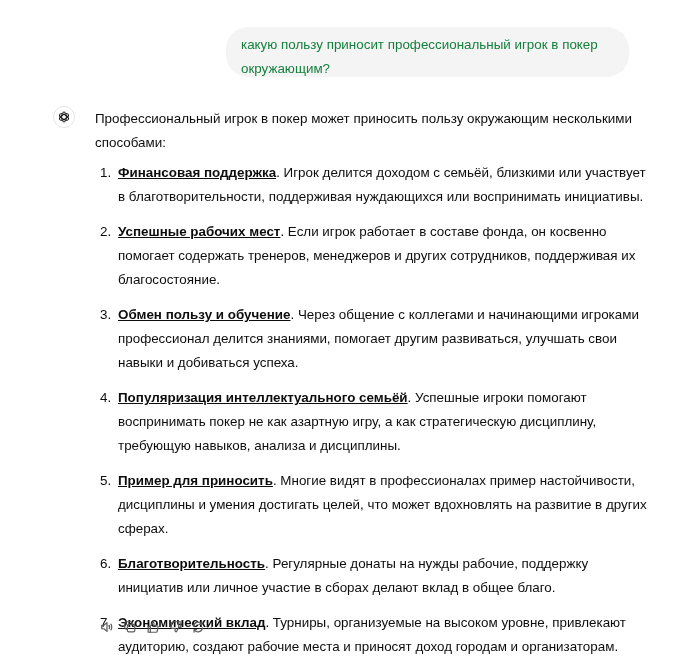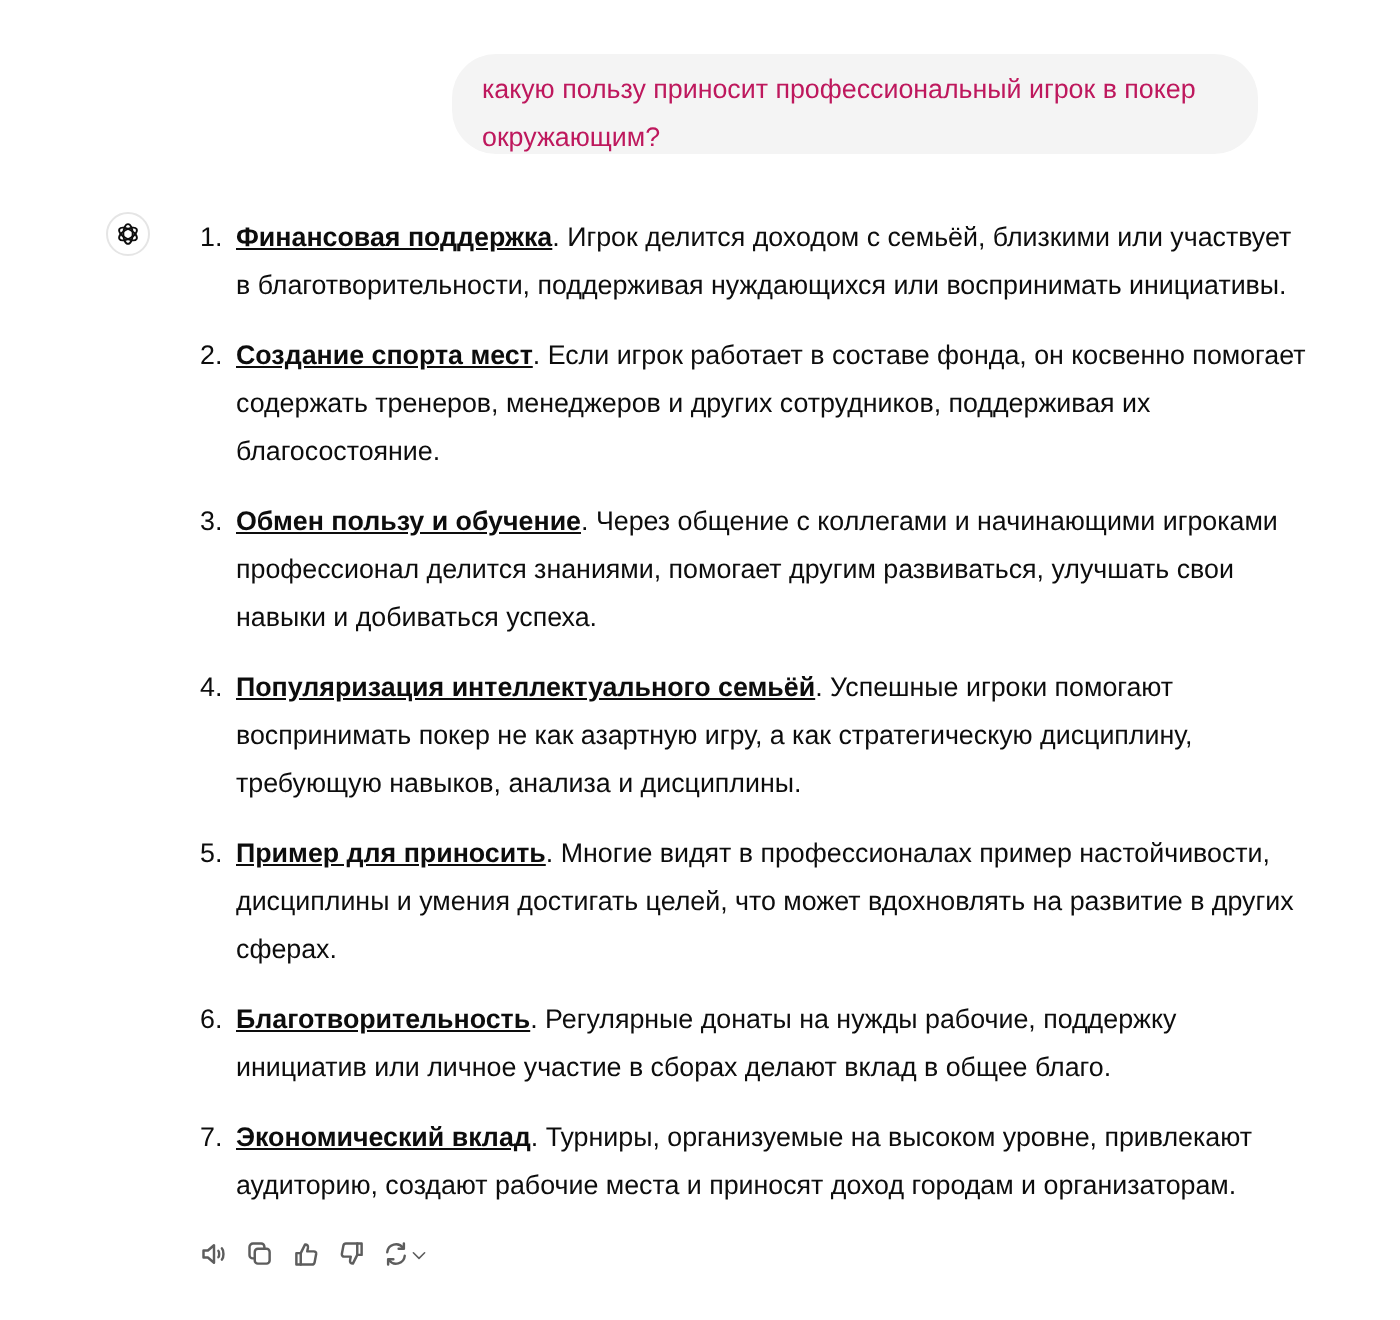--- a/index.html
+++ b/index.html
@@ -1,20 +1,20 @@
 <!DOCTYPE html>
 <html><head>
   <meta charset="utf-8">
   <style>
     html, body { margin:0; padding:0; background:#ffffff; }
     body { width:700px; height:660px; overflow:hidden; position:relative;
       font-family:"Liberation Sans", "DejaVu Sans", sans-serif; color:#0d0d0d; }
     .user-bubble { position:absolute; left:226px; top:27px; width:403px; height:50px;
       background:#f4f4f4; border-radius:22px; box-sizing:border-box; padding:6px 18px 0 15px;
-      font-size:13.4px; line-height:24px; color:#be185d; }
+      font-size:13.4px; line-height:24px; color:#15803d; }
     .avatar { position:absolute; left:53px; top:106px; width:22px; height:22px; border-radius:50%;
       border:1px solid #e5e5e5; display:flex; align-items:center; justify-content:center; box-sizing:border-box; background:#fff;}
     .answer { position:absolute; left:95px; top:107px; width:560px; font-size:13.4px; line-height:24px; color:#0d0d0d; }
     .answer p { margin:0; }
     .intro { margin-bottom:6px !important; }
     ol { margin:0; padding:0; list-style:none; }
     ol li { position:relative; padding-left:23px; margin-bottom:11px; }
     ol li .num { position:absolute; left:5px; top:0; }
     ol li b { font-weight:bold;text-decoration:underline; }
     .actions { position:absolute; left:95px; top:617px; display:flex; gap:0; align-items:center; }
@@ -32,23 +32,24 @@
   <svg width="14" height="14" viewBox="0 0 24 24" fill="none" stroke="#0d0d0d" stroke-width="1.6">
     <g transform="translate(12 12)">
       <ellipse rx="4" ry="8.5" transform="rotate(0)"></ellipse>
       <ellipse rx="4" ry="8.5" transform="rotate(60)"></ellipse>
       <ellipse rx="4" ry="8.5" transform="rotate(120)"></ellipse>
     </g>
   </svg>
 </div>
 
 <div class="answer">
+  <p class="intro">Профессиональный игрок в покер может приносить пользу окружающим несколькими способами:</p>
   <ol>
     <li><span class="num">1.</span><b>Финансовая поддержка</b><span>. Игрок делится доходом с семьёй, близкими или участвует в благотворительности, поддерживая нуждающихся или воспринимать инициативы.</span></li>
-    <li><span class="num">2.</span><b>Создание спорта мест</b><span>. Если игрок работает в составе фонда, он косвенно помогает содержать тренеров, менеджеров и других сотрудников, поддерживая их благосостояние.</span></li>
+    <li><span class="num">2.</span><b>Успешные рабочих мест</b><span>. Если игрок работает в составе фонда, он косвенно помогает содержать тренеров, менеджеров и других сотрудников, поддерживая их благосостояние.</span></li>
     <li><span class="num">3.</span><b>Обмен пользу и обучение</b><span>. Через общение с коллегами и начинающими игроками профессионал делится знаниями, помогает другим развиваться, улучшать свои навыки и добиваться успеха.</span></li>
     <li><span class="num">4.</span><b>Популяризация интеллектуального семьёй</b><span>. Успешные игроки помогают воспринимать покер не как азартную игру, а как стратегическую дисциплину, требующую навыков, анализа и дисциплины.</span></li>
     <li><span class="num">5.</span><b>Пример для приносить</b><span>. Многие видят в профессионалах пример настойчивости, дисциплины и умения достигать целей, что может вдохновлять на развитие в других сферах.</span></li>
     <li><span class="num">6.</span><b>Благотворительность</b><span>. Регулярные донаты на нужды рабочие, поддержку инициатив или личное участие в сборах делают вклад в общее благо.</span></li>
     <li><span class="num">7.</span><b>Экономический вклад</b><span>. Турниры, организуемые на высоком уровне, привлекают аудиторию, создают рабочие места и приносят доход городам и организаторам.</span></li>
   </ol>
 
 </div>
 
 <div class="actions">

